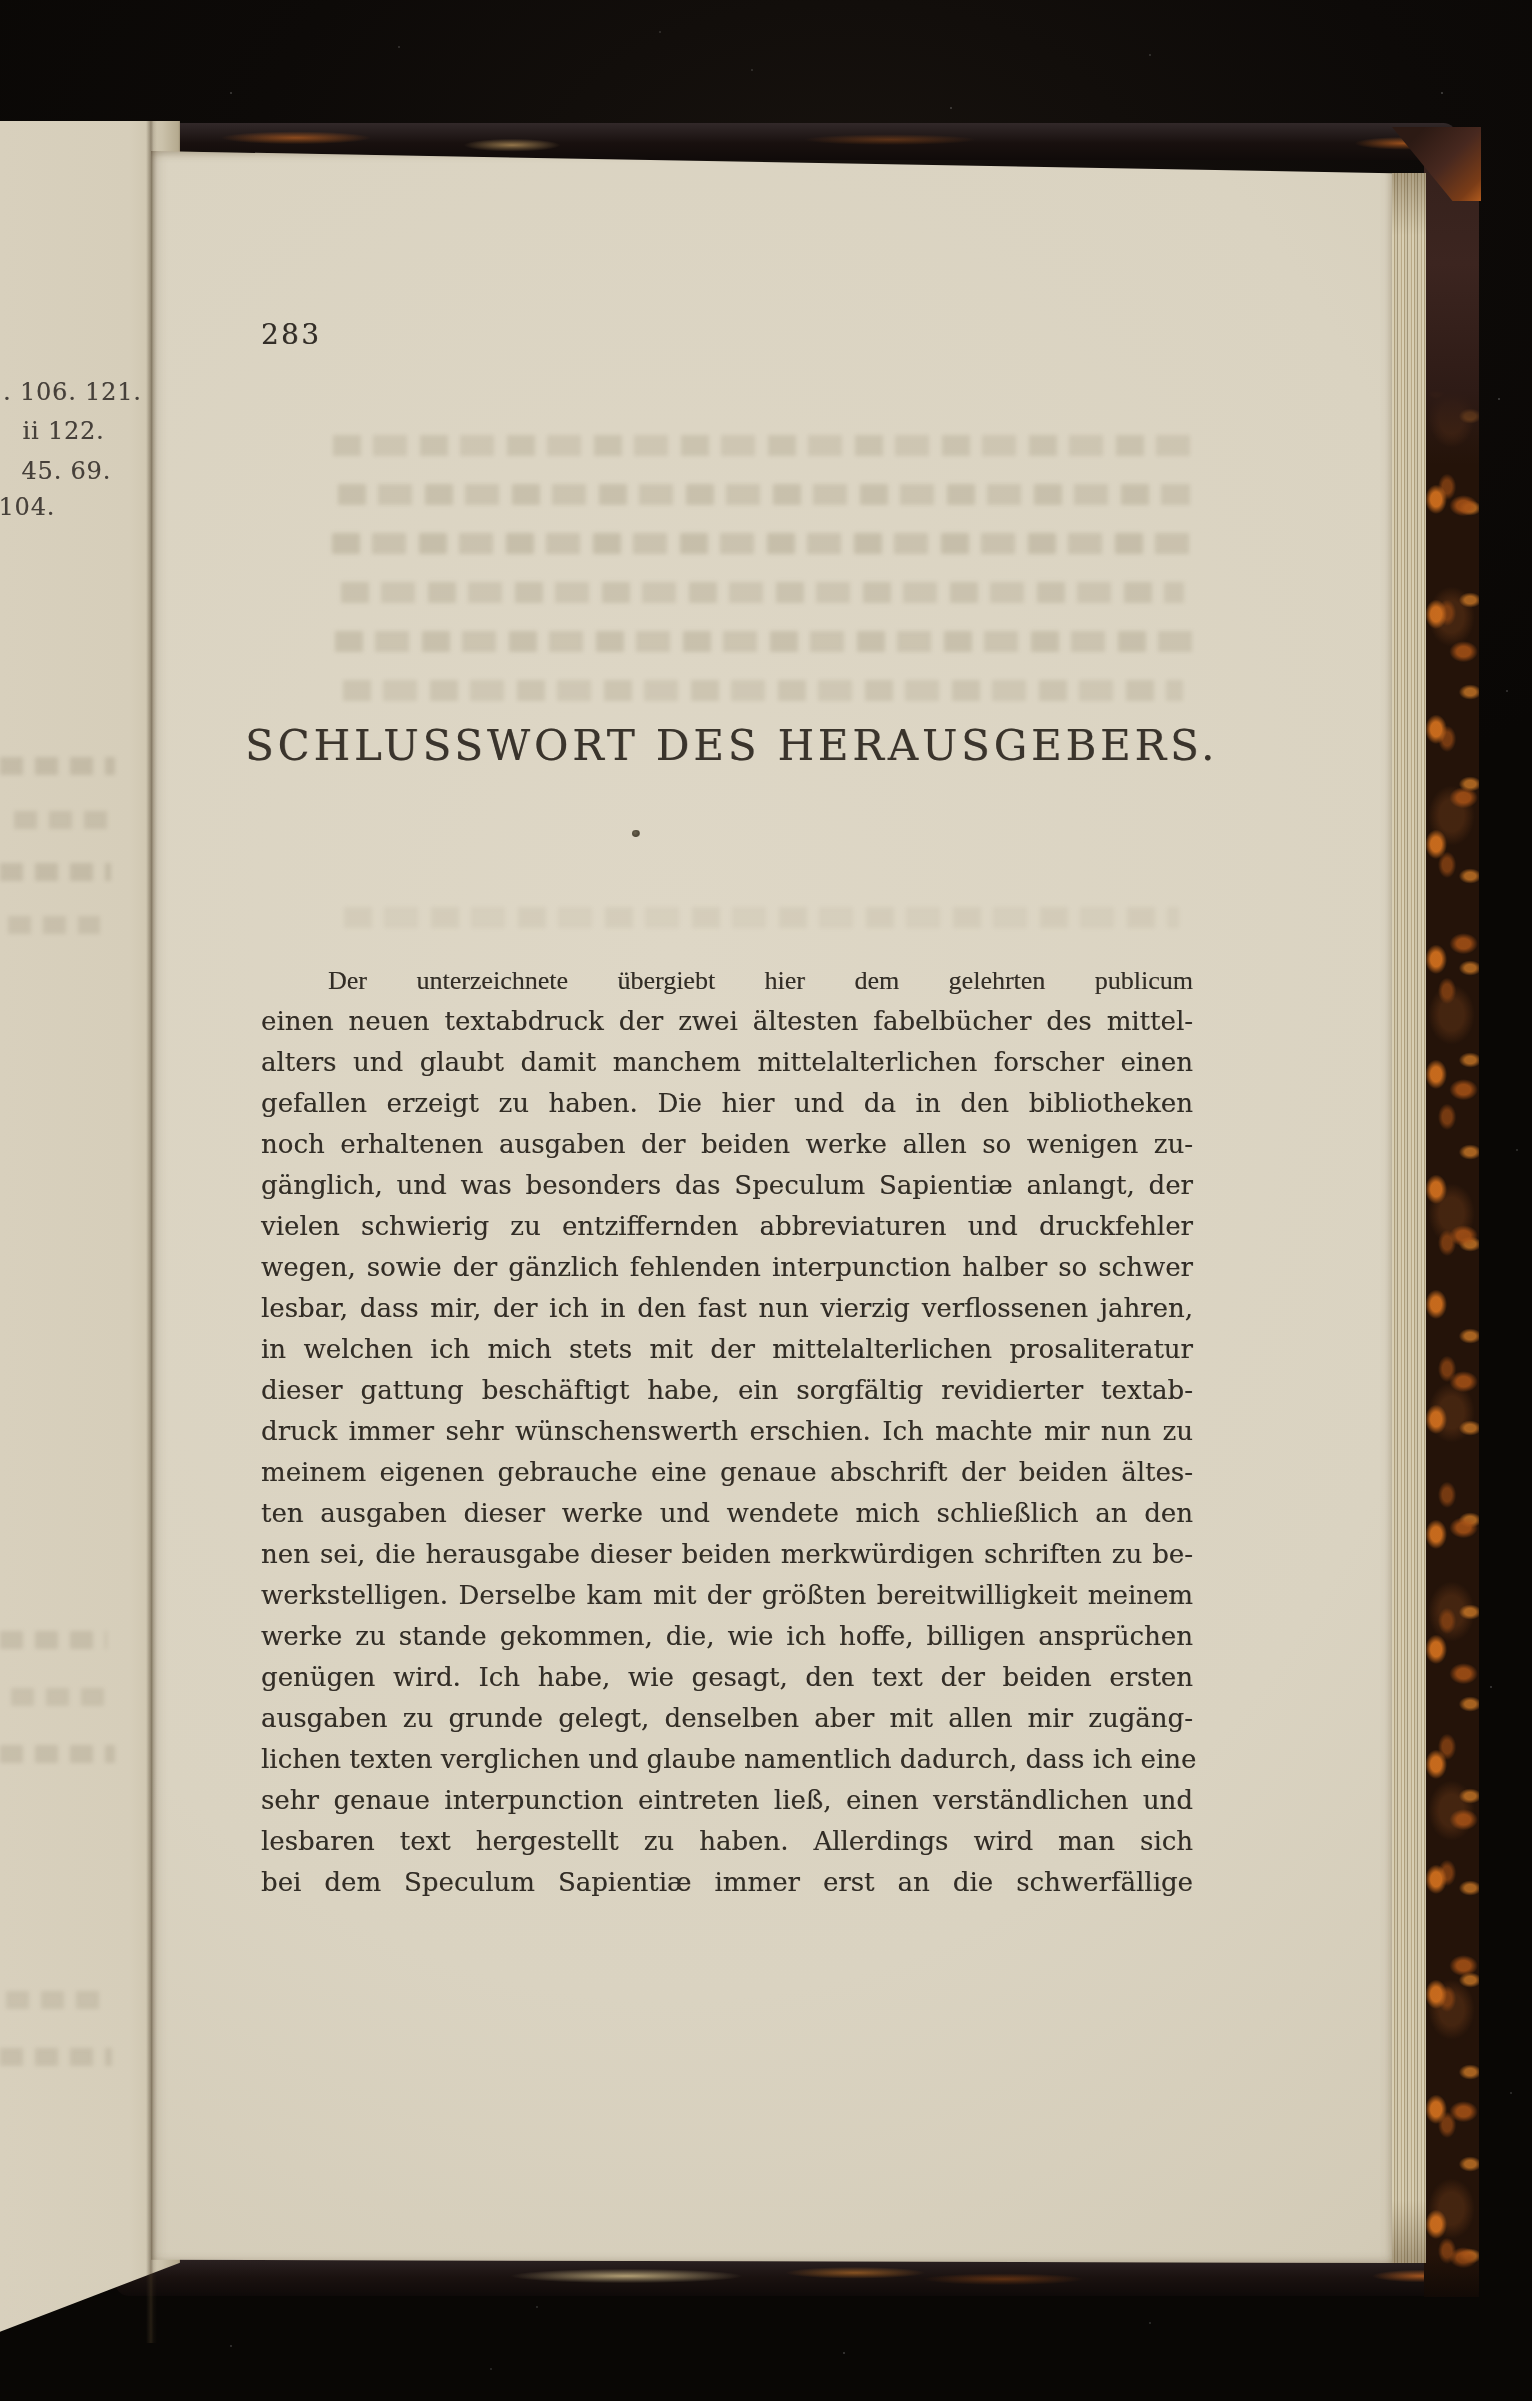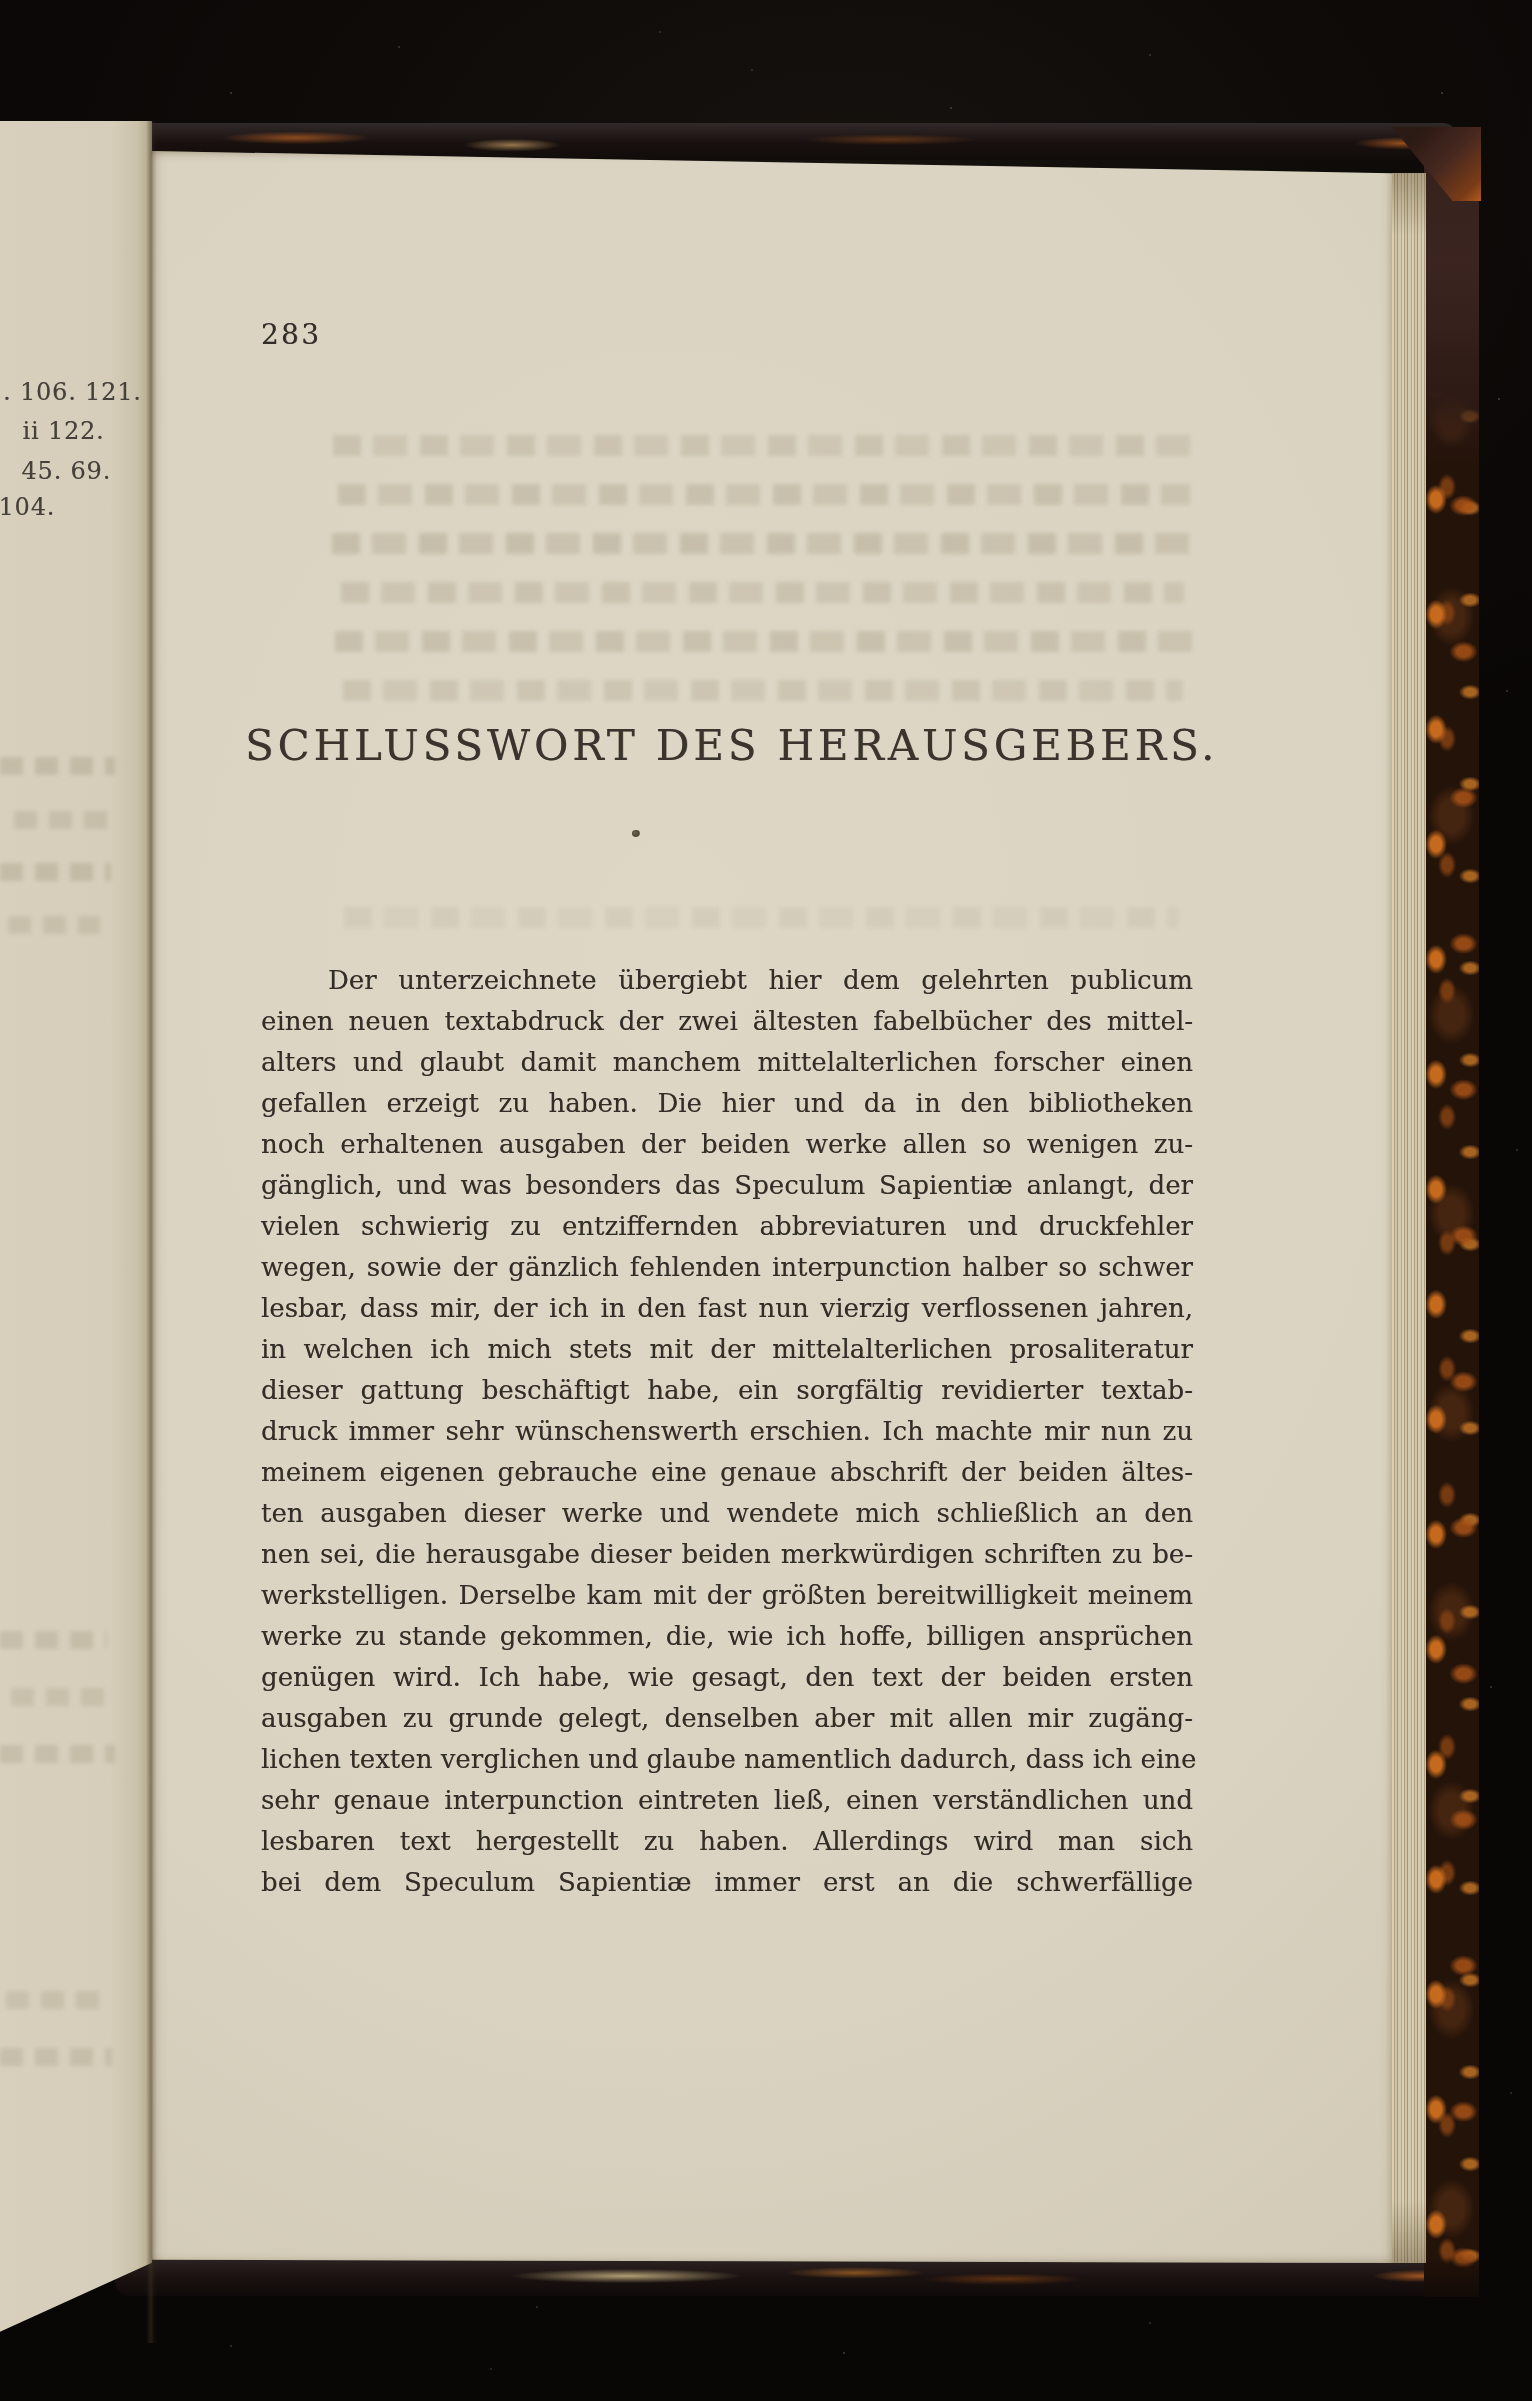--- a/index.html
+++ b/index.html
@@ -81,20 +81,21 @@
   .corner-fold{
     position:absolute;left:1392px;top:127px;width:89px;height:74px;z-index:6;
     background:linear-gradient(135deg,#2c1a14 20%,#47281f 55%,#7a3c17 86%,#b05a1d 100%);
     clip-path:polygon(0 0, 100% 0, 100% 100%, 68% 100%);
   }
   
   .left-page{
     position:absolute;left:0;top:121px;width:152px;height:2224px;z-index:4;
     clip-path:polygon(0 0, 100% 0, 100% 96.3%, 0 99.4%);
     background:linear-gradient(90deg,#d8d0bd 0%,#d6ceba 72%,#cbc2ab 90%,#b5aa8f 99%,#9d9176 100%);
+    padding-left:28px;
   }
   .marginal{position:absolute;color:#46403a;font-size:24px;letter-spacing:0.8px;white-space:nowrap;
     text-shadow:0.3px 0.2px 0.5px rgba(70,64,58,.45);}
   .marginal:nth-of-type(1){left:3.1px;top:257px;}
   .marginal:nth-of-type(2){left:-1.5px;top:296px;margin-left:24px;}
   .marginal:nth-of-type(3){left:21.5px;top:336px;}
   .marginal:nth-of-type(4){left:-1.5px;top:372px;}
   .lp-ghost{position:absolute;height:18.4px;filter:blur(2.3px);opacity:.45;
     background:repeating-linear-gradient(90deg, rgba(146,136,112,.6) 0 23px, transparent 23px 35px);}
   .lp-ghost:nth-of-type(5){left:0;top:636px;width:115px;}
@@ -136,21 +137,21 @@
   .gb{opacity:.3;}
   .gb:nth-of-type(8){left:192px;top:657px;width:843px;}
   .gb:nth-of-type(9){left:184px;top:706px;width:855px;opacity:.26;}
   .gb:nth-of-type(10){left:193px;top:756px;width:835px;opacity:.24;}
   .ink-speck{position:absolute;left:481px;top:679px;width:7.7px;height:6.9px;border-radius:50%;
     background:radial-gradient(circle at 40% 40%, #6b6350 0%, #4c4536 60%, rgba(76,69,54,0) 100%);}
   .body{position:absolute;left:110px;top:809px;width:932px;color:#322d26;}
   .bl{height:41px;line-height:41px;font-size:26px;white-space:nowrap;
     text-align:justify;text-align-last:justify;
     text-shadow:0.3px 0.2px 0.5px rgba(50,44,36,.42);}
-  .bl.indent{padding-left:67px;box-sizing:border-box;}
+  .bl.indent{padding-left:67px;box-sizing:border-box;font-family:Liberation Serif, serif;}
 </style>
 </head>
 <body>
 
 <div class="stage">
   <div class="speckles"></div>
 
   <div class="top-band"></div>
   <div class="bottom-band"></div>
   <div class="cover-strip"></div>

